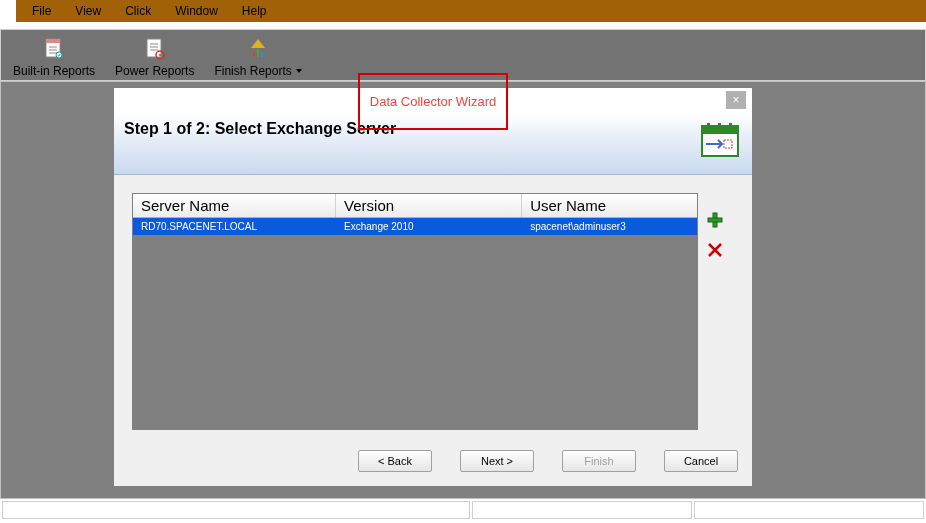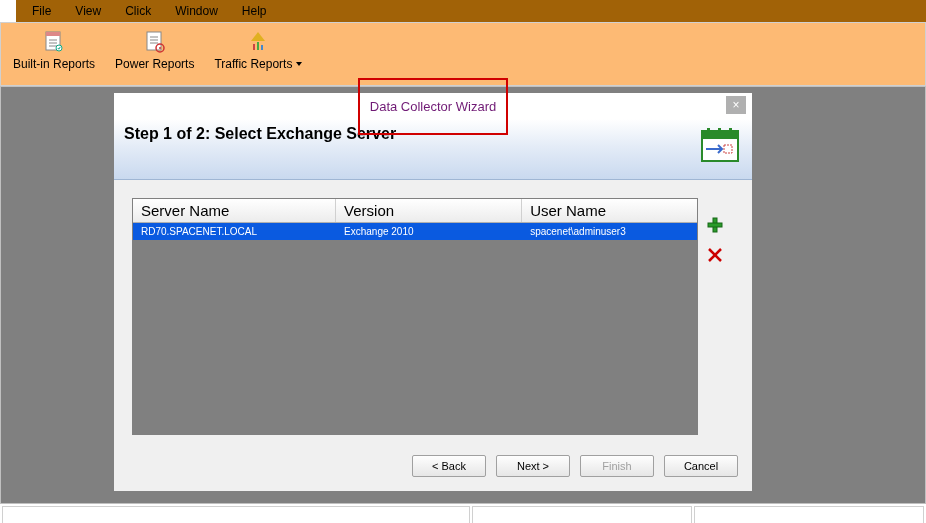--- a/index.html
+++ b/index.html
@@ -21,23 +21,24 @@
     margin-left: 16px;
   }
   .menubar .menu-item {
     padding: 2px 12px;
     cursor: default;
   }
   
   .toolbar {
     display: flex;
     border: 1px solid #d0d0d0;
-    background: #fdba74;
-    padding: 4px 6px 12px 6px;
+    background: #737373;
+    padding: 4px 6px 0 6px;
     gap: 8px;
+    margin-top: 7px;
   }
   .toolbar .tb-item {
     display: flex;
     flex-direction: column;
     align-items: center;
     padding: 2px 6px;
     cursor: default;
     position: relative;
   }
   .toolbar .tb-item .tb-caption {
@@ -77,21 +78,21 @@
     background: #fff;
     display: flex;
     align-items: center;
     justify-content: center;
     position: relative;
   }
   .dialog-title-box {
     border: 2px solid #d00000;
     padding: 19px 10px;
     font-size: 13px;
-    color: #701a75;
+    color: #ef4444;
     text-align: center;
   }
   .dialog-close {
     position: absolute;
     right: 6px;
     top: 3px;
     width: 20px;
     height: 18px;
     background: #b0b0b0;
     color: #fff;
@@ -178,21 +179,21 @@
     height: 18px;
     display: flex;
     align-items: center;
     justify-content: center;
     cursor: default;
   }
   .dialog-footer {
     padding: 10px 14px 14px 31px;
     display: flex;
     justify-content: flex-end;
-    gap: 10px;
+    gap: 28px;
   }
   .dlg-btn {
     min-width: 74px;
     height: 22px;
     background: linear-gradient(to bottom, #fefefe, #e6e6e6);
     border: 1px solid #a0a0a0;
     border-radius: 2px;
     font-size: 11px;
     display: flex;
     align-items: center;
@@ -255,21 +256,21 @@
       </span>
   </div>
   <div class="tb-item">
     <svg width="26" height="26">
       <polygon points="13,3 20,12 6,12" fill="#e0b020"></polygon>
       <rect x="8" y="15" width="2" height="6" fill="#c44"></rect>
       <rect x="12" y="13" width="2" height="8" fill="#4a4"></rect>
       <rect x="16" y="16" width="2" height="5" fill="#48c"></rect>
     </svg>
     <span class="tb-caption">
-      <span>Traffic Reports</span>
+      <span>Finish Reports</span>
       <span class="tb-arrow"></span>
     </span>
   </div>
 </div>
 
 <div class="backdrop">
 
   <div class="dialog">
     <div class="dialog-titlebar">
       <div class="dialog-title-box">Data Collector Wizard</div>

